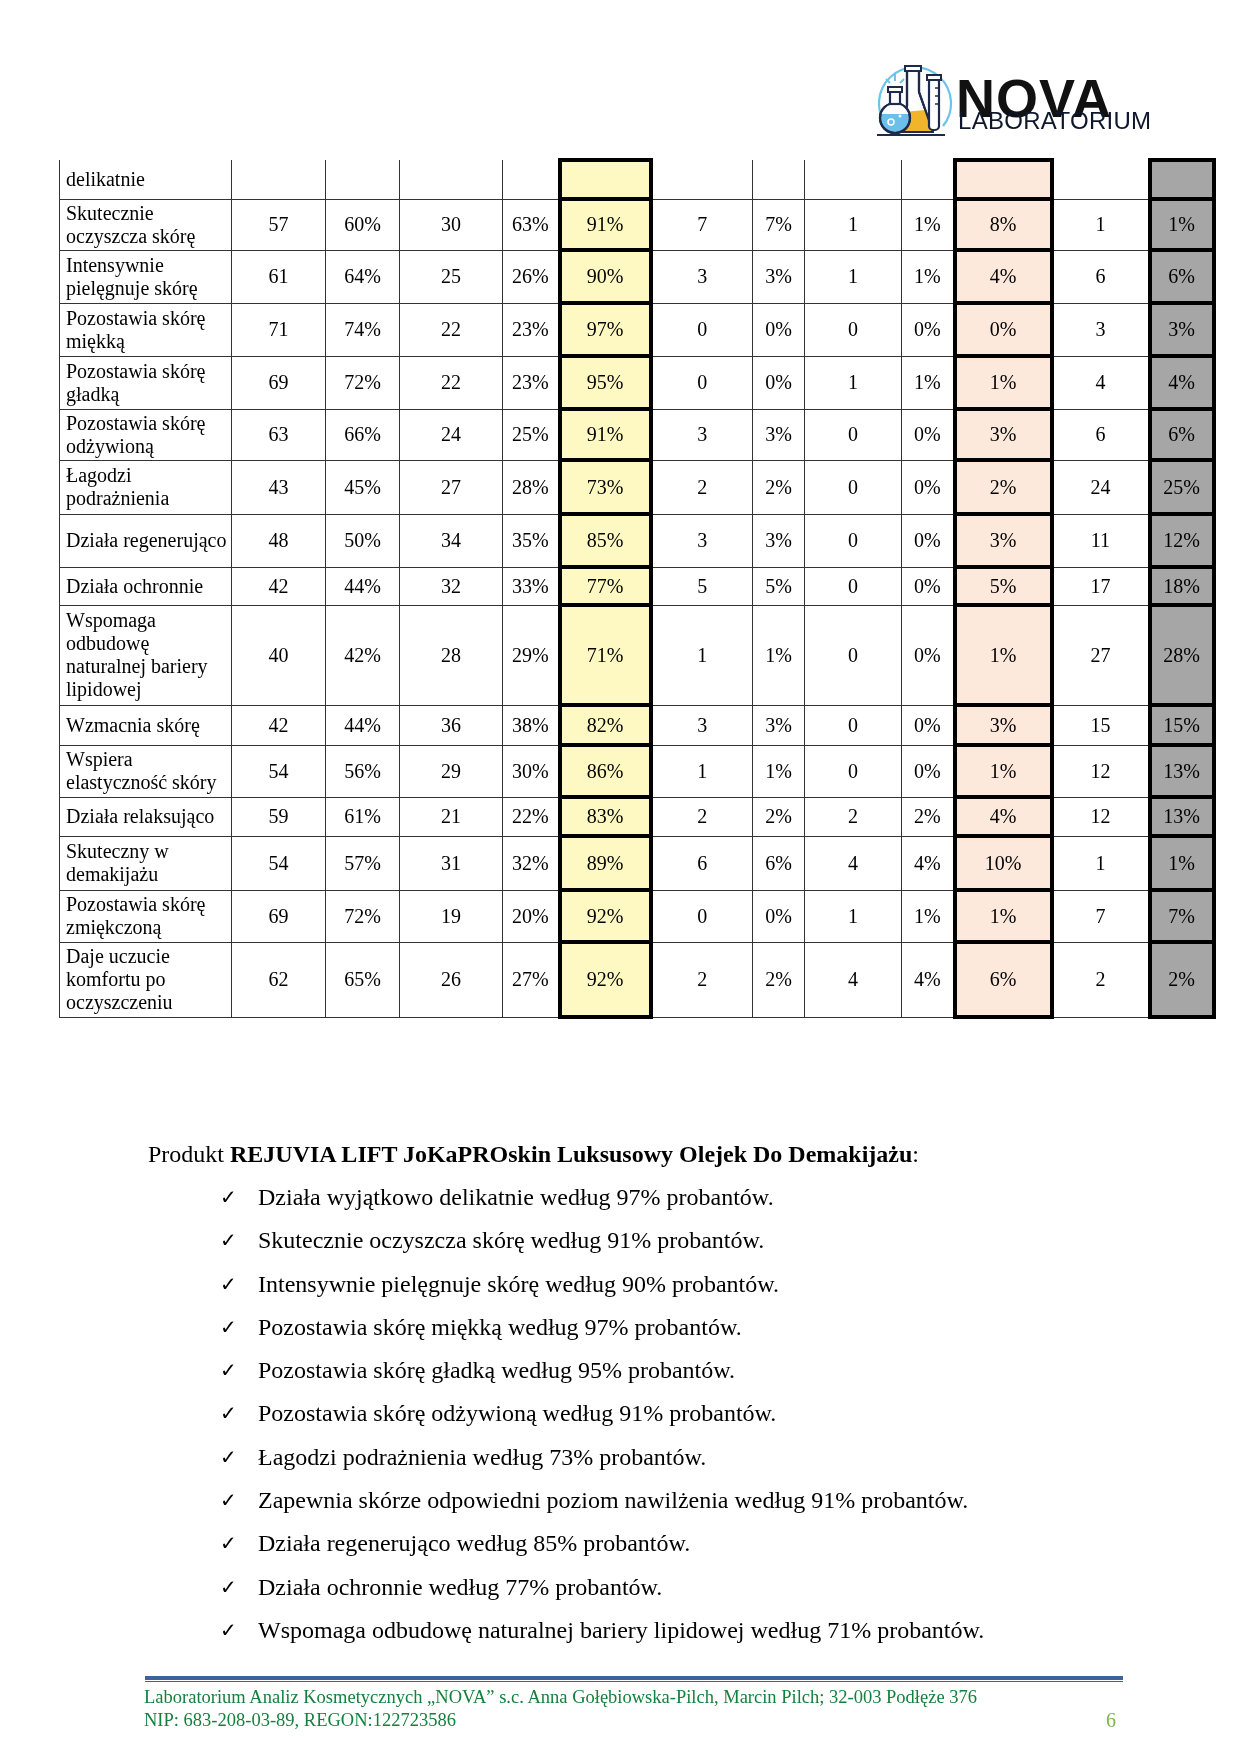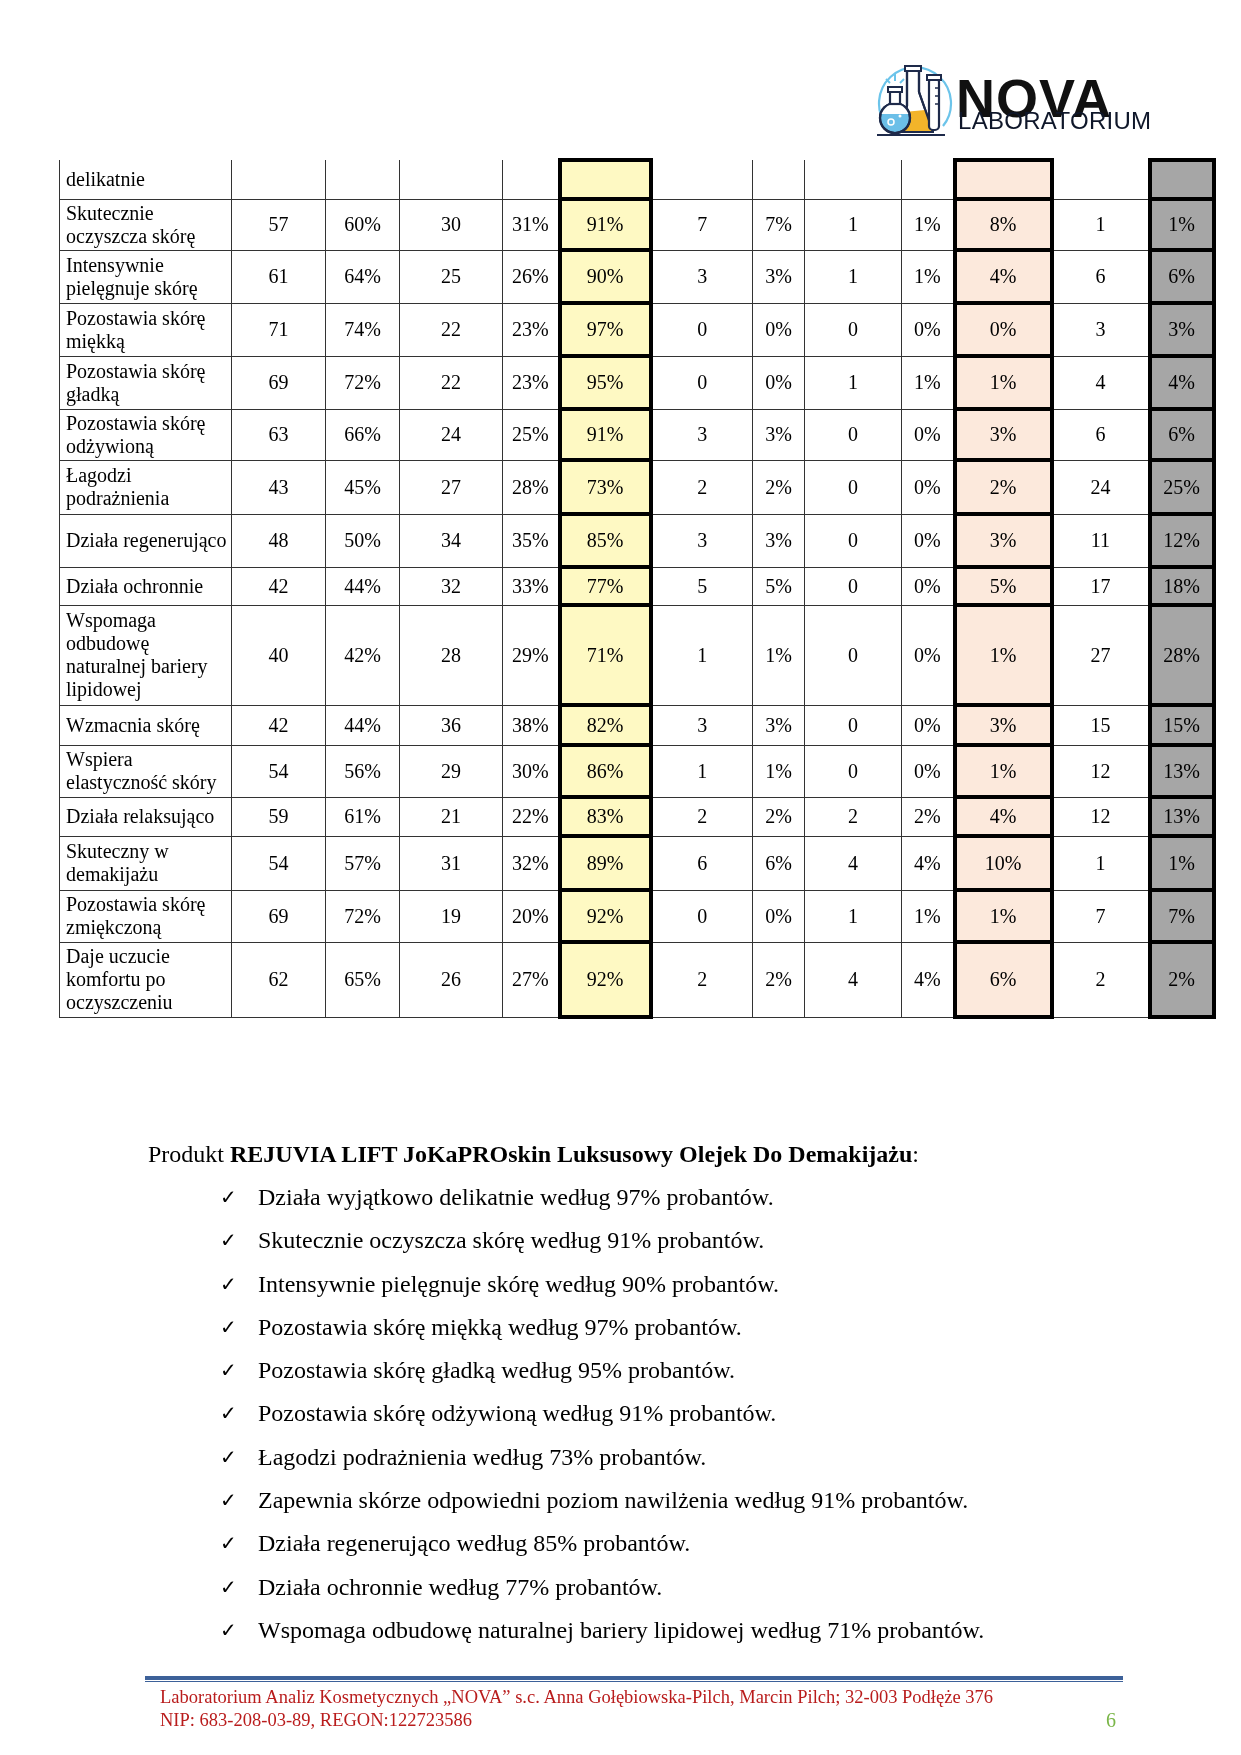--- a/index.html
+++ b/index.html
@@ -35,21 +35,21 @@
   .summary-title { position:absolute; left:148px; top:1139px; font-size:24px; line-height:30px; white-space:nowrap; }
   .summary-title b { font-weight:bold;text-align:right; }
   ul.claims { position:absolute; left:220px; top:1182px; margin:0; padding:0; list-style:none; }
   ul.claims li { height:43.3px; font-size:24px; line-height:30px; white-space:nowrap; display:flex; }
   ul.claims li .check { width:38px; display:inline-block; font-family:"DejaVu Sans", sans-serif; font-size:20px; }
 
   
   .footer-rule { position:absolute; left:145px; top:1676px; width:978px; height:6px;
                  border-top:4px solid #3d6199; border-bottom:1.5px solid #3d6199; box-sizing:border-box; }
   .footer-rule::after { content:""; }
-  .footer-text { position:absolute; left:160px; top:1686px; font-size:18.5px; line-height:23px; color:#b91c1c; white-space:nowrap; }
+  .footer-text { position:absolute; left:144px; top:1686px; font-size:18.5px; line-height:23px; color:#15803d; white-space:nowrap; }
   .page-num { position:absolute; left:1106px; top:1709px; font-size:20px; color:#7ab648; }
 </style>
 </head>
 <body>
 
 <div class="logo">
   <svg class="icon" viewBox="0 0 80 88">
     <path d="M14 74 A36 36 0 1 1 70 74" fill="none" stroke="#6cc4ea" stroke-width="2.2"></path>
 
     <path d="M34 18 L46 18 L46 40 L60 80 L26 80 L34 54 Z" fill="#fff" stroke="#1e2a4a" stroke-width="2.2" stroke-linejoin="round"></path>
@@ -109,21 +109,21 @@
         <td></td>
         <td class="c-peach"></td>
         <td></td>
         <td class="c-gray"></td>
       </tr>
       <tr style="height: 51px;">
         <td class="label">Skutecznie oczyszcza skórę</td>
         <td>57</td>
         <td>60%</td>
         <td>30</td>
-        <td>31%</td>
+        <td>63%</td>
         <td class="c-blue">91%</td>
         <td>7</td>
         <td>7%</td>
         <td>1</td>
         <td>1%</td>
         <td class="c-peach">8%</td>
         <td>1</td>
         <td class="c-gray">1%</td>
       </tr>
       <tr style="height: 53px;">

